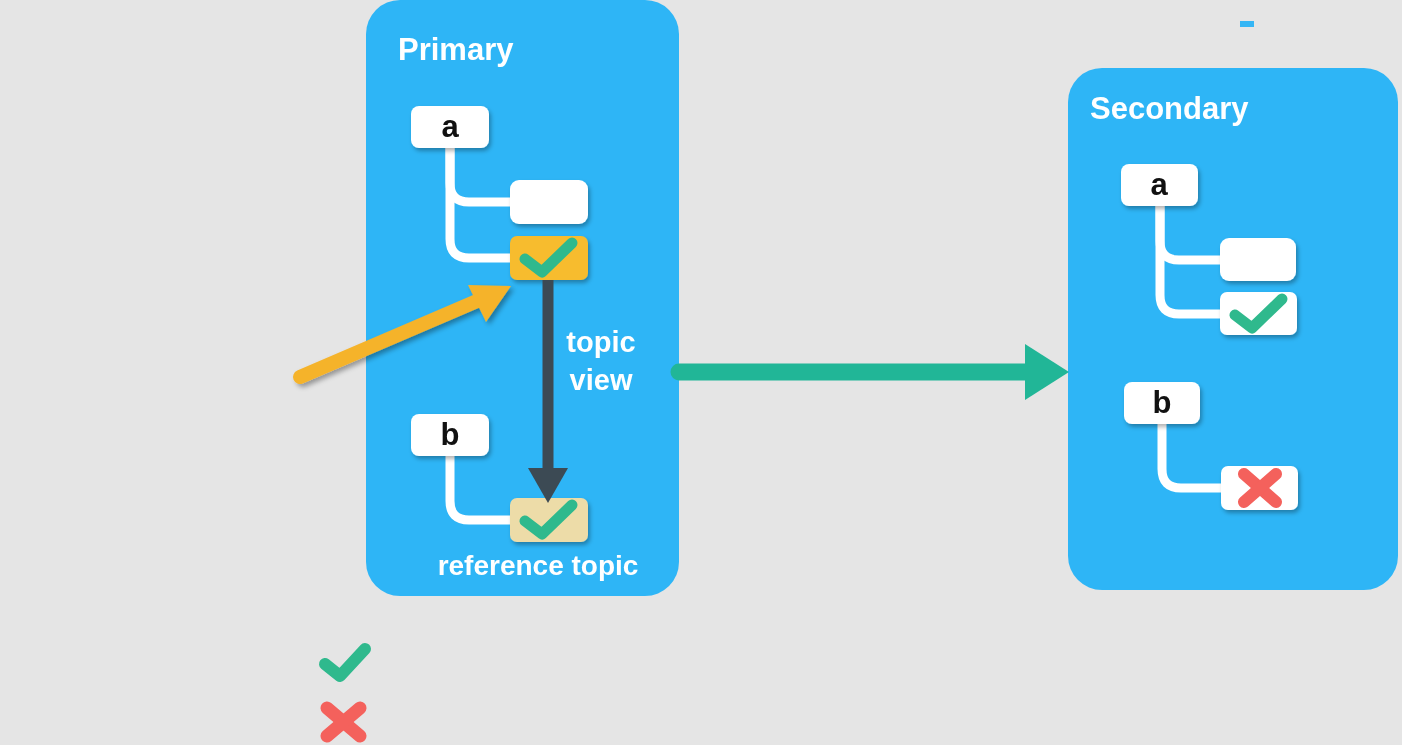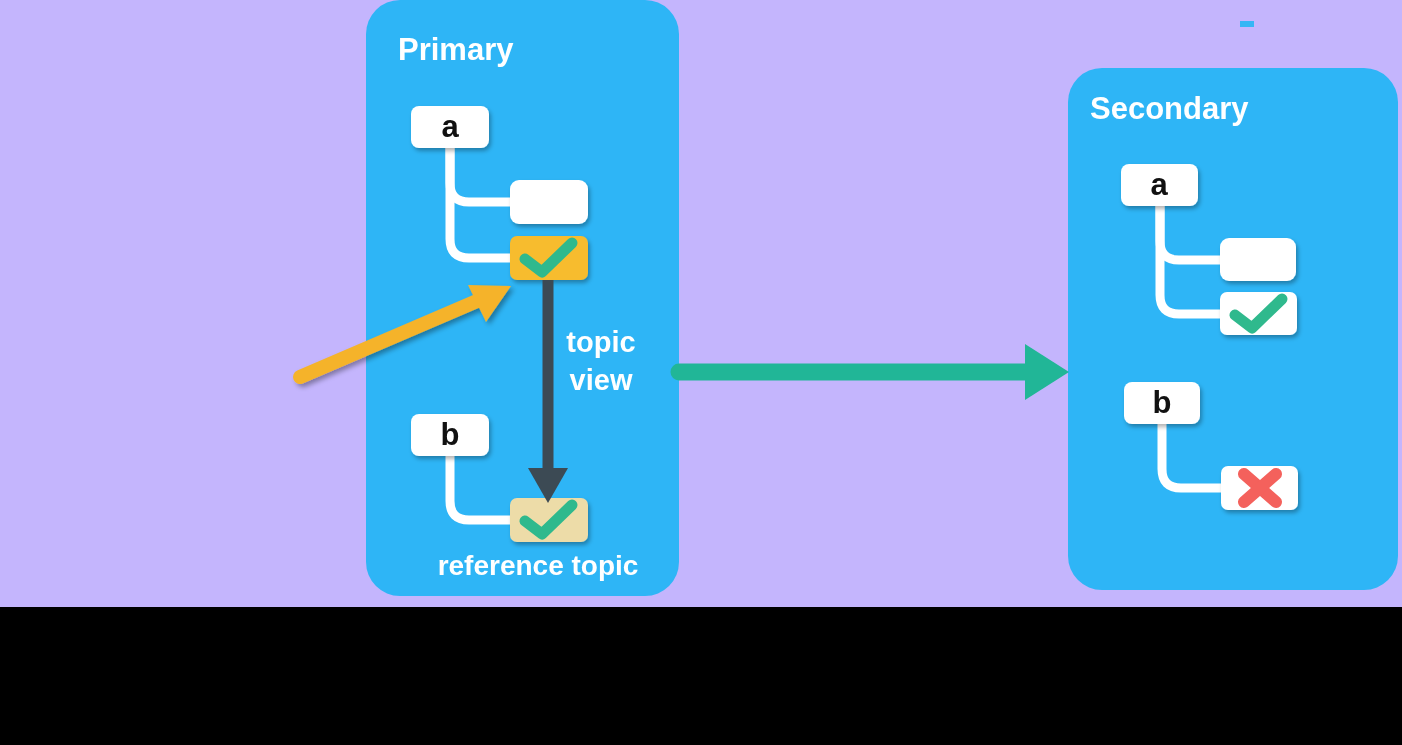--- a/index.html
+++ b/index.html
@@ -7,22 +7,22 @@
     margin: 0;
     padding: 0;
     background: #000000;
   }
   body {
     font-family: "Liberation Sans", sans-serif;
   }
   #stage {
     position: relative;
     width: 1402px;
-    height: 607px;
-    background: #c4b5fd;
+    height: 745px;
+    background: #e5e5e5;
     overflow: hidden;
   }
   #stage svg.layer {
     position: absolute;
     left: 0;
     top: 0;
     width: 1402px;
     height: 745px;
     overflow: visible;
   }

